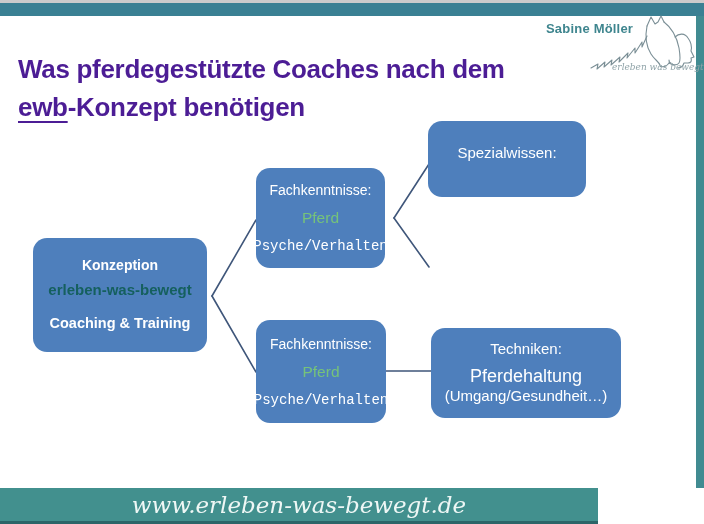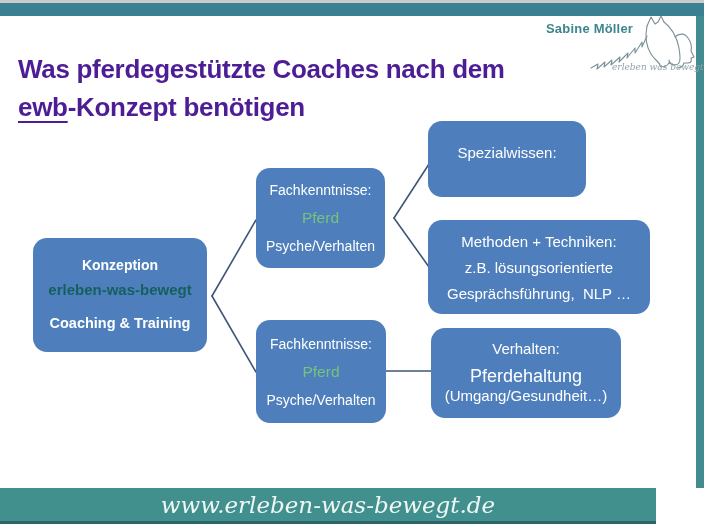--- a/index.html
+++ b/index.html
@@ -5,21 +5,21 @@
   html,body { margin:0; padding:0; background:#ffffff; }
   .stage {
     position:relative; width:704px; height:524px; overflow:hidden;
     background:#ffffff; font-family:"Liberation Sans", sans-serif;
   }
   
   .top-gray   { position:absolute; top:0; left:0; width:704px; height:3px; background:#cbcbcb; }
   .top-bar    { position:absolute; top:3px; left:0; width:704px; height:13px; background:#3A8093; }
   .right-strip{ position:absolute; top:16px; right:0; width:8px; height:472px; background:#418B91; }
   .footer-bar {
-    position:absolute; top:488px; left:0; width:656px; height:36px; background:#42908E;
+    position:absolute; top:488px; left:0; width:598px; height:36px; background:#42908E;
     display:flex; align-items:center; justify-content:center;
   }
   .footer-edge{ position:absolute; bottom:0; left:0; width:100%; height:3px; background:#2B6568; }
   .footer-url {
     color:#eef7f5; font-family:"DejaVu Serif", serif; font-style:italic;
     font-size:23px; line-height:30px; padding-bottom:3px;
   }
   
   .title {
     position:absolute; left:18px; top:50px; color:#4c1d95;
@@ -57,21 +57,21 @@
   .box-methoden     { left:428px; top:220px; width:222px; height:94px;  }
   .box-fachwissen   { left:431px; top:328px; width:190px; height:90px;  }
 
   .box-konzeption .l1 { font-size:14px; margin-bottom:8px; }
   .box-konzeption .l2 { font-size:15px; color:#15605E; margin-bottom:16px; }
   .box-konzeption .l3 { font-size:14.5px; line-height:19px; }
   .box-konzeption .l4 { font-size:14.5px; line-height:19px; }
 
   .mid .l1 { font-size:14px; margin-bottom:11px; }
   .mid .l2 { font-size:15.5px; color:#76C37A; margin-bottom:11px; }
-  .mid .l3 { font-size:14px; }
+  .mid .l3 { font-size:14px;font-family:Liberation Mono, monospace; }
 
   .rgt .l1 { font-size:15px; }
   .box-spezial .l1   { margin-bottom:13px; }
   .box-methoden .l1  { margin-bottom:9px; }
   .box-methoden .l2  { font-size:15px; margin-bottom:9px; }
   .box-methoden .l3  { font-size:15px; white-space:pre; }
   .box-fachwissen .l1{ margin-bottom:9px; }
   .box-fachwissen .l2{ font-size:18px; line-height:20px; }
   .box-fachwissen .l3{ font-size:15px; line-height:20px; }
 
@@ -129,28 +129,23 @@
   <div class="box box-pferd mid">
     <div class="l1">Fachkenntnisse:</div>
     <div class="l2">Pferd</div>
     <div class="l3">Psyche/Verhalten</div>
   </div>
 
   <div class="box box-spezial rgt">
     <div class="l1">Spezialwissen:</div>
   </div>
 
-  <div class="box box-methoden rgt">
-    <div class="l1">Methoden + Techniken:</div>
-    <div class="l2">z.B. lösungsorientierte</div>
-    <div class="l3">Gesprächsführung,  NLP …</div>
-  </div>
 
   <div class="box box-fachwissen rgt">
-    <div class="l1">Verhalten:</div>
+    <div class="l1">Techniken:</div>
     <div class="l2">Pferdehaltung</div>
     <div class="l3">(Umgang/Gesundheit…)</div>
   </div>
 
   <div class="footer-bar">
     <div class="footer-url">www.erleben-was-bewegt.de</div>
     <div class="footer-edge"></div>
   </div>
 
 </div>

